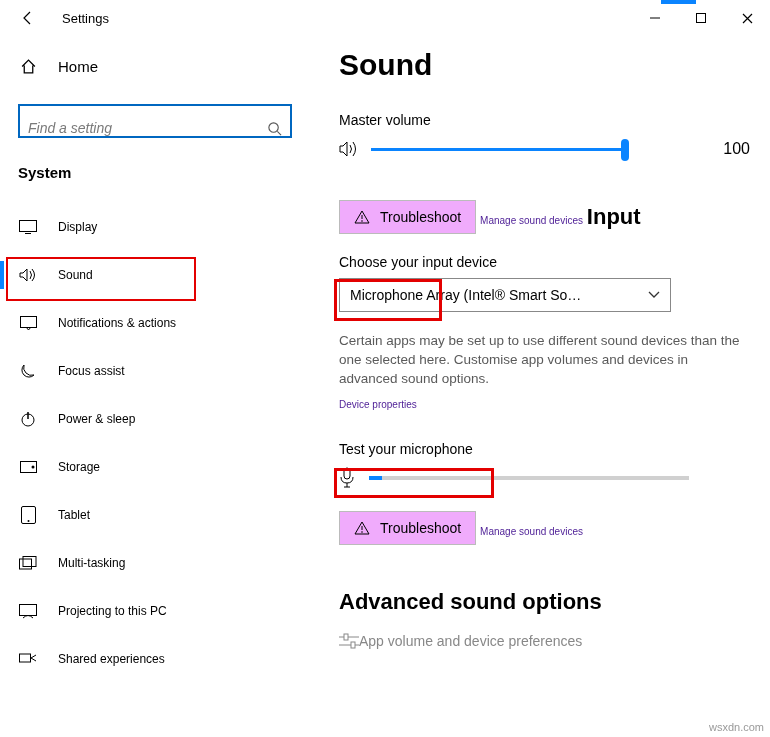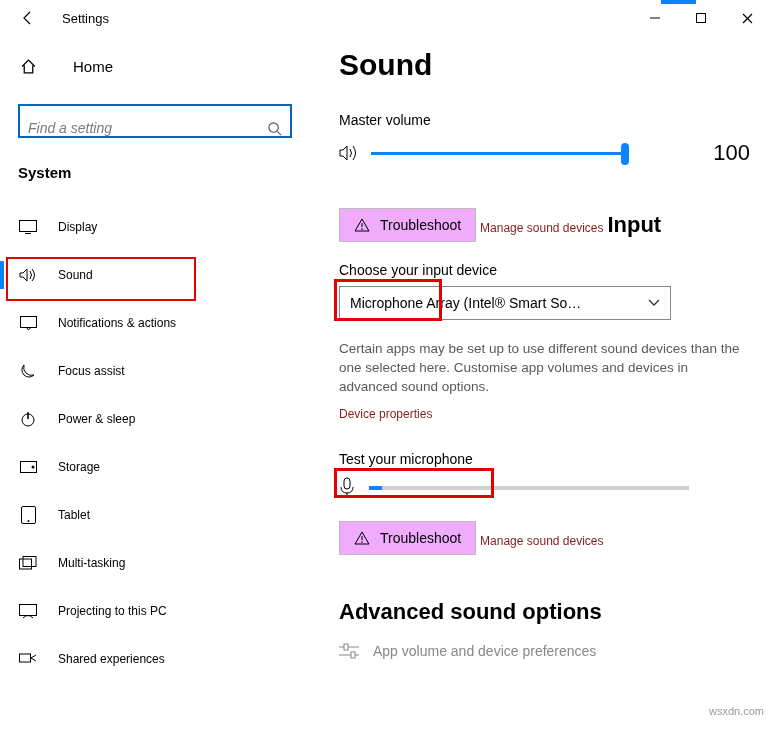--- a/index.html
+++ b/index.html
@@ -22,59 +22,59 @@
     .titlebar .back {
       width: 32px; height: 32px; display:flex; align-items:center; justify-content:center;
     }
     .titlebar .title { margin-left: 18px; font-size: 13px; }
     .win-controls { margin-left:auto; display:flex; }
     .win-btn { width:46px; height:32px; display:flex; align-items:center; justify-content:center; }
     .accent-top { position:absolute; top:0; right:74px; width:35px; height:4px; background:#0a84ff; }
     .layout { display:flex; height: calc(737px - 36px); }
     .sidebar { width: 310px; padding: 0 18px 0 18px; position:relative; }
     .main { flex:1; padding: 8px 20px 0 28px; overflow:hidden; border-left: 1px solid #fff; }
-    .home-row { display:flex; align-items:center; height:48px; margin-top:6px;gap:15px; }
+    .home-row { display:flex; align-items:center; height:48px; margin-top:6px; }
     .home-row .icon { width:20px; display:flex; justify-content:center; }
     .home-row .lbl { margin-left: 20px; font-size:15px; }
     .search-box { margin-top:14px; border:2px solid #0067c0; height:34px; display:flex; align-items:flex-end; padding:0 8px; }
     .search-box input { border:none; outline:none; flex:1; font-size:14px; background:transparent; }
     .search-box input::placeholder { color:#7a7a7a; font-style: italic; }
     .section-title { margin-top:26px; font-weight:600; font-size:15px; }
     .nav { margin-top:22px; }
     .nav-item { display:flex; align-items:center; height:48px; margin:0 -18px; padding:0 18px; position:relative; }
     .nav-item .icon { width:20px; display:flex; justify-content:center; }
     .nav-item .lbl { margin-left:20px; font-size:12px; }
     .nav-item.active::before { content:""; position:absolute; left:0; top:10px; bottom:10px; width:4px; background:#0a84ff; }
     .highlight-red { position:absolute; border:2px solid #e30000; pointer-events:none; }
     .h1-sound { left:6px; top:257px; width:190px; height:44px; }
     .main h1 { font-weight:600; font-size:30px; margin-top:4px; }
     .sub { font-size:14px; margin-top:30px; }
     .vol-row { display:flex; align-items:center; margin-top:12px; }
     .slider-wrap { display:flex; align-items:center; flex:1; }
     .slider-track { height:3px; background:#0a84ff; width:254px; margin-left:10px; position:relative; }
     .slider-thumb { position:absolute; right:-4px; top:-9px; width:8px; height:22px; background:#0a84ff; border-radius:4px; }
-    .vol-val { margin-left:48px; font-size:22px; }
+    .vol-val { margin-left:48px; font-size:16px; }
     .btn { display:inline-flex; align-items:center; background:#f0abfc; height:34px; padding:0 14px; margin-top:22px; border:1px solid #bbb; }
     .btn .warn { margin-right:10px; }
-    .link { color:#7f1d1d; margin-top:22px; display:inline-block; font-size:12px; }
+    .link { color:#4c1d95; margin-top:22px; display:inline-block; font-size:10px; }
     .h2 { font-weight:600; font-size:22px; margin-top:46px; display:inline-block; }
     .h-input-box { position:absolute; border:3px solid #e30000; left:334px; top:279px; width:108px; height:42px; pointer-events:none; }
     .choose-lbl { margin-top:20px; font-size:14px; }
     .dropdown { margin-top:8px; width:332px; height:34px; border:1px solid #888; display:flex; align-items:center; padding:0 10px; justify-content:space-between; }
     .dropdown .val { font-size:14px; white-space:nowrap; overflow:hidden; text-overflow:ellipsis; }
     .hint { margin-top:20px; color:#5a5a5a; font-size:13.5px; line-height:1.4; max-width:410px; }
     .h-devprops { position:absolute; border:3px solid #e30000; left:334px; top:468px; width:160px; height:30px; pointer-events:none; }
     .test-lbl { margin-top:30px; font-size:14px; }
     .mic-row { display:flex; align-items:center; margin-top:10px; }
     .mic-bar { height:4px; background:#d0d0d0; flex:1; max-width:320px; margin-left:14px; position:relative; }
     .mic-bar .fill { position:absolute; left:0; top:0; bottom:0; width:4%; background:#0a84ff; }
     .h3 { font-weight:600; font-size:22px; margin-top:44px; }
     .pref-row { display:flex; align-items:center; margin-top:18px; color:#888; }
-    .pref-row .lbl { margin-left:14px; font-size:14px; }
-    .watermark { position:absolute; right:6px; bottom:20px; font-size:11px; color:#9a9a9a; }
+    .pref-row .lbl { font-size:14px; }
+    .watermark { position:absolute; right:6px; bottom:4px; font-size:11px; color:#9a9a9a; }
     svg { display:block; }
   </style>
 </head>
 <body>
 
 <div class="accent-top"></div>
 
 <div class="titlebar">
   <div class="back">
     <svg width="16" height="16" viewBox="0 0 16 16">

